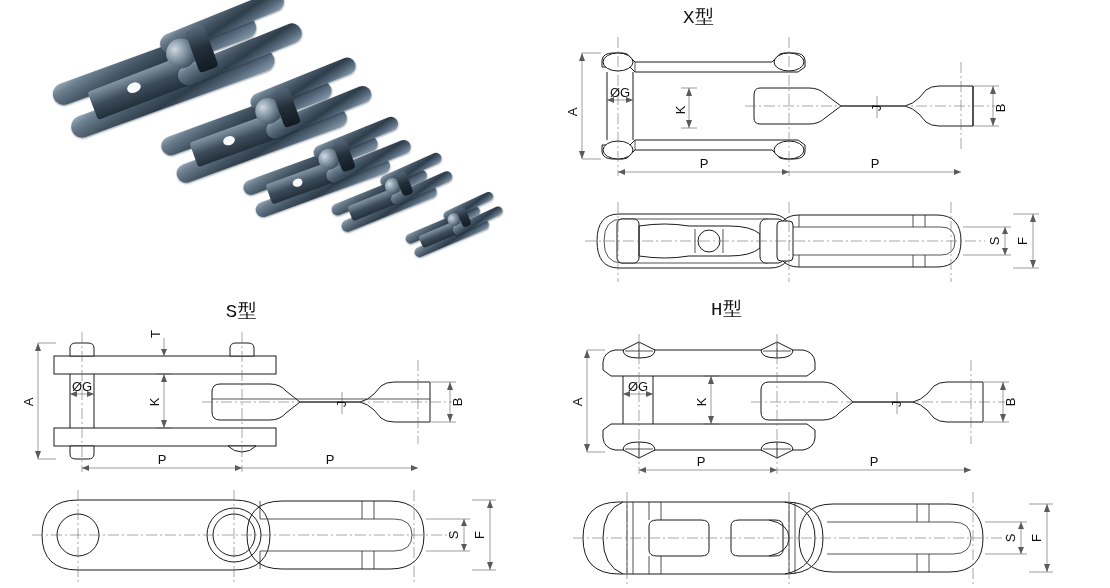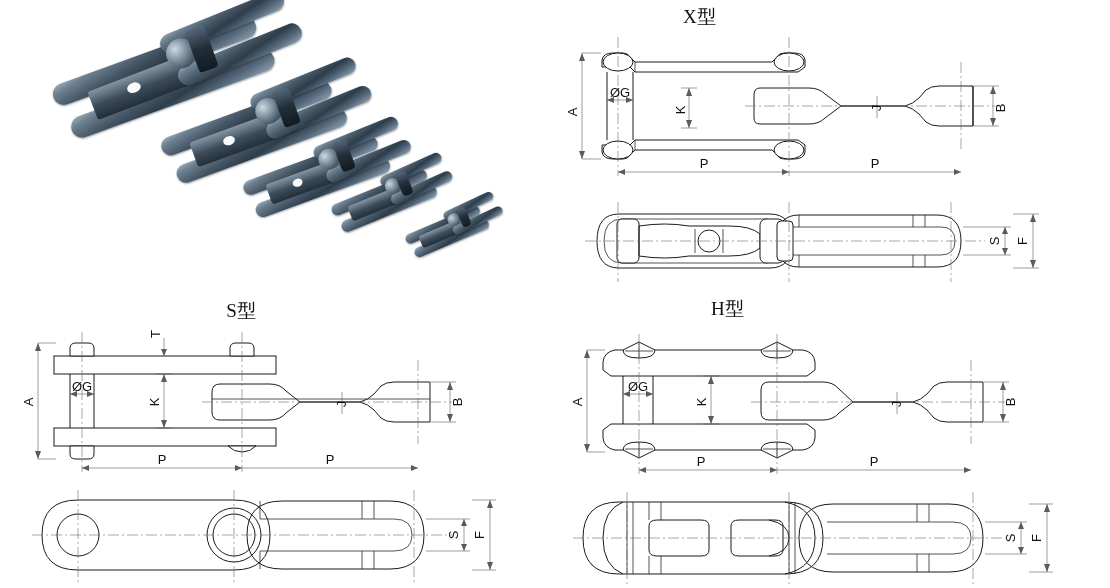--- a/index.html
+++ b/index.html
@@ -31,21 +31,21 @@
   #panel-s          { left: 12px;   top: 294px; width: 555px; height: 294px; }
   #panel-h          { left: 561px; top: 294px; width: 555px; height: 294px; }
 
   
   .panel-title {
     position: absolute;
     width: 100%;
     text-align: center;
     font-size: 19px;
     color: #111111;
-    font-family: Liberation Serif, serif;
+    font-family: Liberation Mono, monospace;
     letter-spacing: 0.5px;
     white-space: nowrap;
   }
   #title-x { top: 4px;  left: 128px; width: auto; }
   #title-h { top: 2px;  left: 150px; width: auto; }
 
   
   svg { display: block; }
   .ln      { fill: none; stroke: #1b1b1b; stroke-width: 1; }
   .ln-thin { fill: none; stroke: #2a2a2a; stroke-width: 0.8; }

